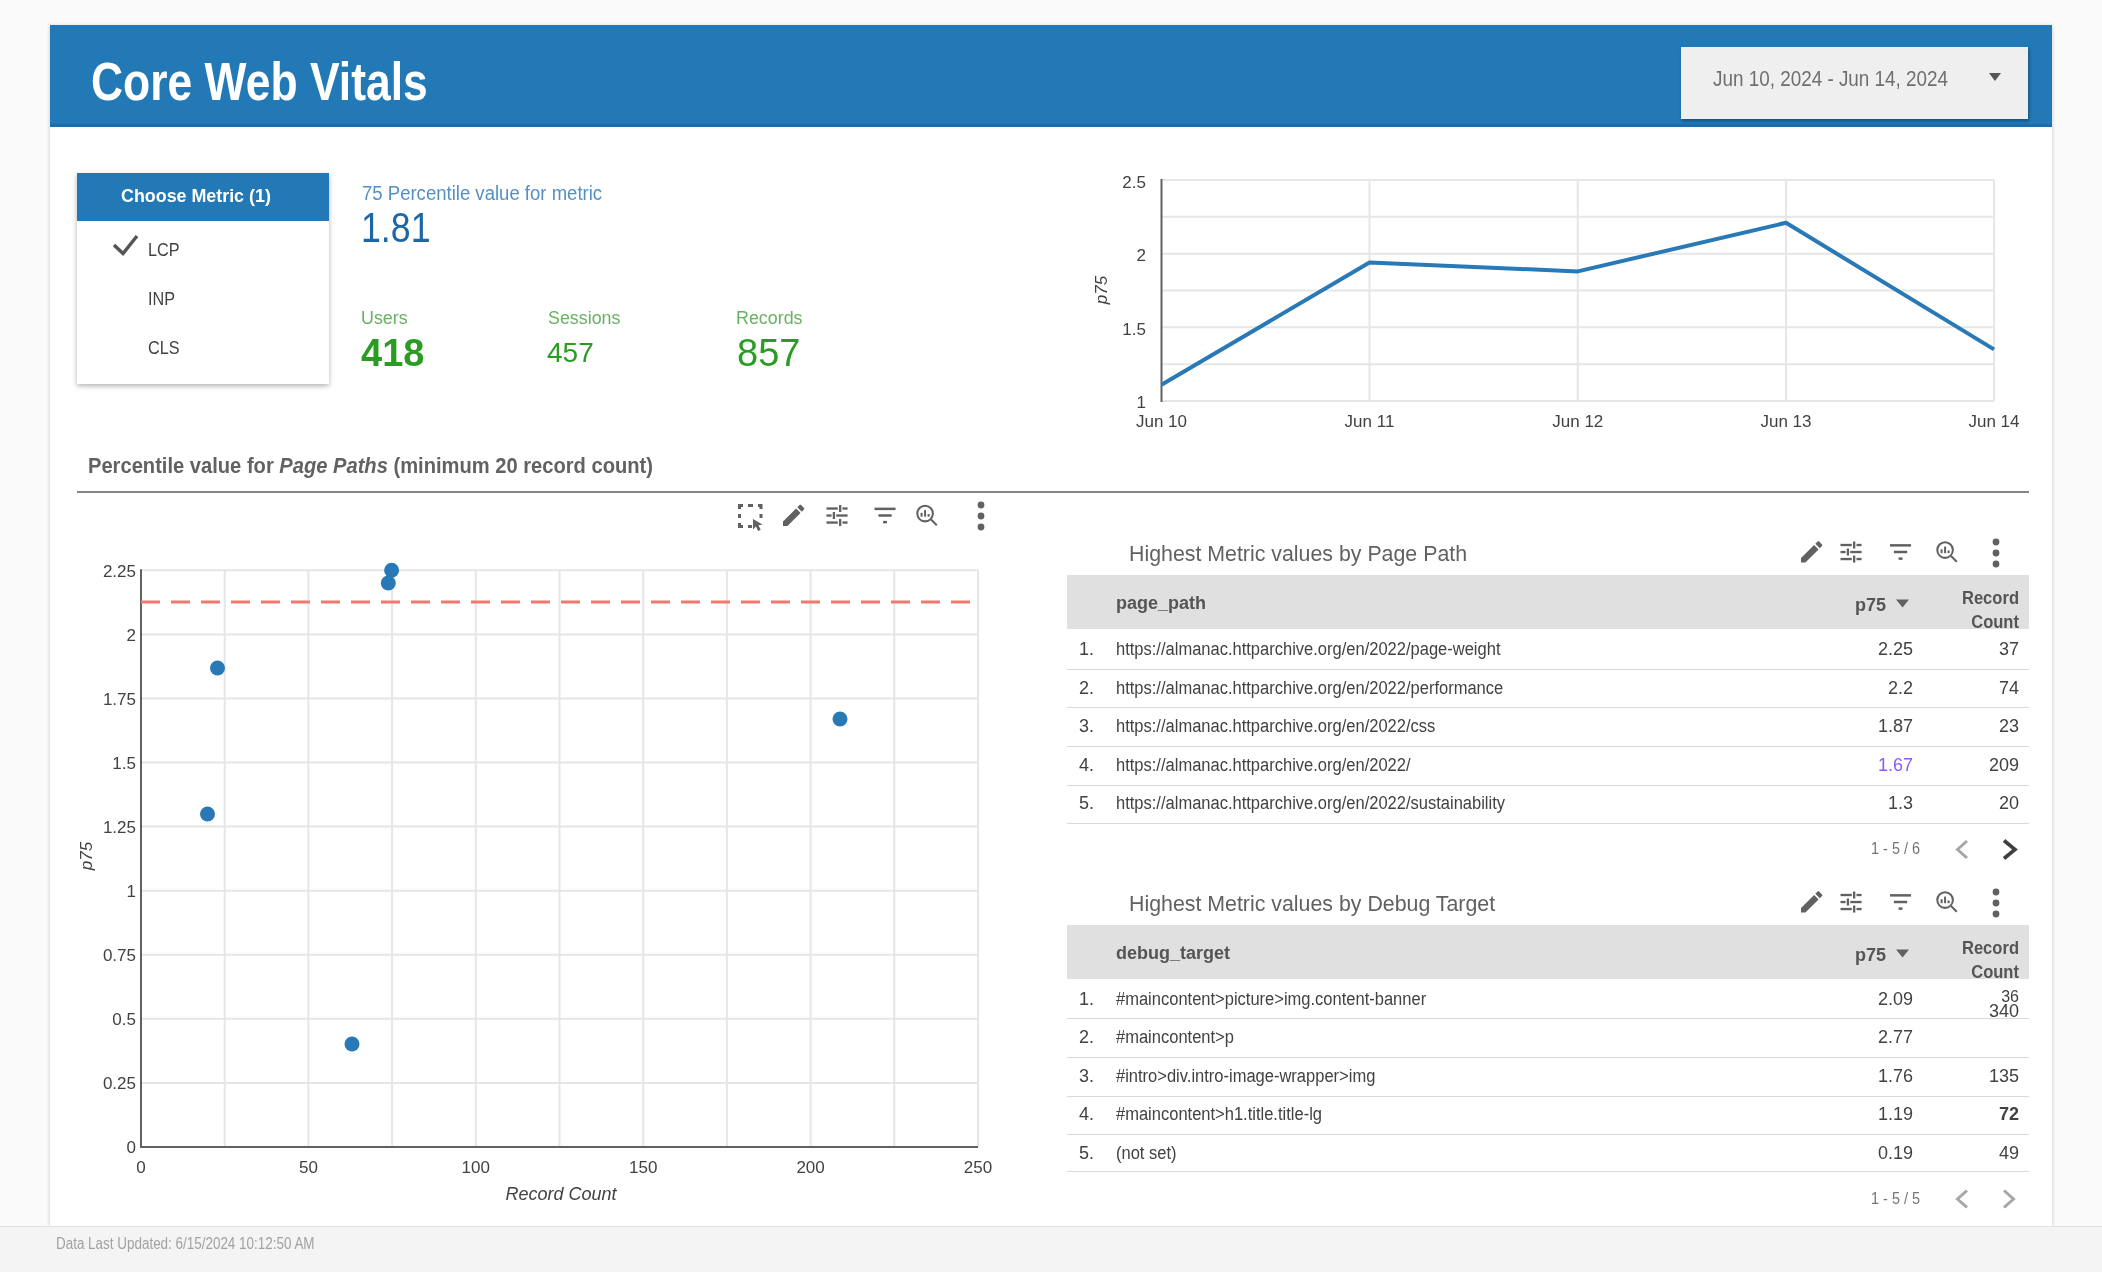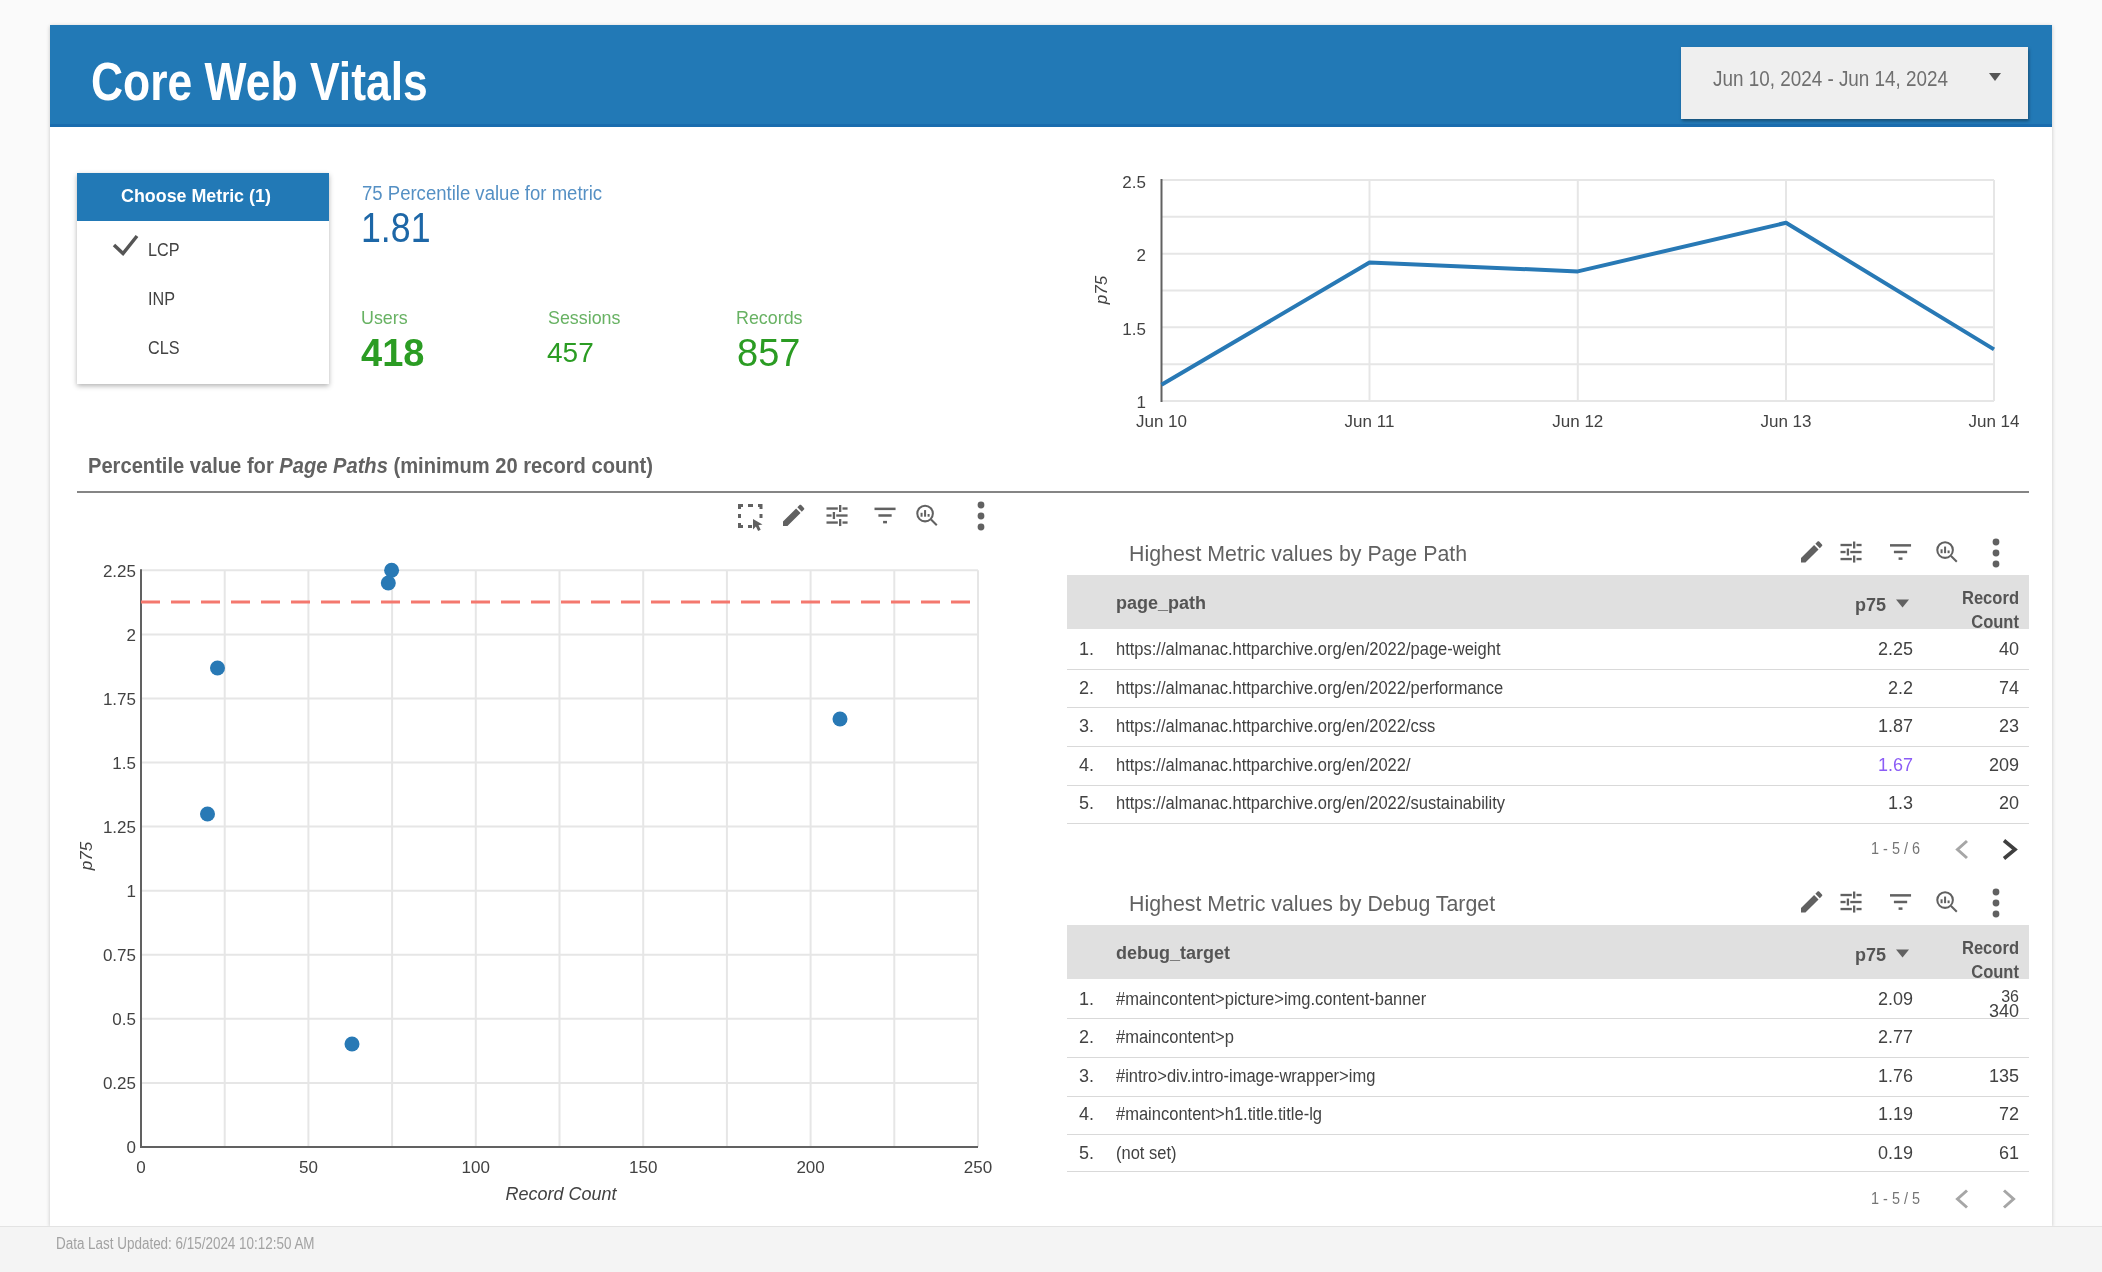--- a/index.html
+++ b/index.html
@@ -46,21 +46,21 @@
 <div class="abs" id="hrline"></div>
 
 <div class="txt" style="left:1129px; top:543px; font-size:22px; color:#616161; line-height:22px; transform:scaleX(0.97);">Highest Metric values by Page Path</div>
 <div class="abs thband" style="top:575px;"></div>
 <div class="txt" style="left:1116px; top:594px; font-size:18px; font-weight:bold; color:#555; line-height:18px; ">page_path</div>
 <div class="txt" style="left:1855px; top:596px; font-size:18px; font-weight:bold; color:#555; line-height:18px;">p75</div>
 <div class="txt" style="left:1856px; top:586px; width:163px; font-size:18px; font-weight:bold; color:#555; line-height:24px; text-align:right; transform:scaleX(0.92); transform-origin:100% 0;">Record<br>Count</div>
 <div class="txt" style="left:1079px; top:640px; font-size:18px; color:#424242; line-height:18px;">1.</div>
 <div class="txt" style="left:1116px; top:640px; font-size:18px; color:#424242; line-height:18px; transform:scaleX(0.917);">https://almanac.httparchive.org/en/2022/page-weight</div>
 <div class="txt" style="left:1793px; top:640px; width:120px; text-align:right; font-size:18px; color:#424242; line-height:18px;">2.25</div>
-<div class="txt" style="left:1900px; top:640px; width:119px; text-align:right; font-size:18px; color:#424242; line-height:18px;">40</div>
+<div class="txt" style="left:1900px; top:640px; width:119px; text-align:right; font-size:18px; color:#424242; line-height:18px;">37</div>
 <div class="txt" style="left:1079px; top:679px; font-size:18px; color:#424242; line-height:18px;">2.</div>
 <div class="txt" style="left:1116px; top:679px; font-size:18px; color:#424242; line-height:18px; transform:scaleX(0.917);">https://almanac.httparchive.org/en/2022/performance</div>
 <div class="txt" style="left:1793px; top:679px; width:120px; text-align:right; font-size:18px; color:#424242; line-height:18px;">2.2</div>
 <div class="txt" style="left:1900px; top:679px; width:119px; text-align:right; font-size:18px; color:#424242; line-height:18px;">74</div>
 <div class="txt" style="left:1079px; top:717px; font-size:18px; color:#424242; line-height:18px;">3.</div>
 <div class="txt" style="left:1116px; top:717px; font-size:18px; color:#424242; line-height:18px; transform:scaleX(0.917);">https://almanac.httparchive.org/en/2022/css</div>
 <div class="txt" style="left:1793px; top:717px; width:120px; text-align:right; font-size:18px; color:#424242; line-height:18px;">1.87</div>
 <div class="txt" style="left:1900px; top:717px; width:119px; text-align:right; font-size:18px; color:#424242; line-height:18px;">23</div>
 <div class="txt" style="left:1079px; top:756px; font-size:18px; color:#424242; line-height:18px;">4.</div>
 <div class="txt" style="left:1116px; top:756px; font-size:18px; color:#424242; line-height:18px; transform:scaleX(0.917);">https://almanac.httparchive.org/en/2022/</div>
@@ -90,25 +90,25 @@
 <div class="txt" style="left:1116px; top:1028px; font-size:18px; color:#424242; line-height:18px; transform:scaleX(0.917);">#maincontent&gt;p</div>
 <div class="txt" style="left:1793px; top:1028px; width:120px; text-align:right; font-size:18px; color:#424242; line-height:18px;">2.77</div>
 <div class="txt" style="left:1900px; top:988px; width:119px; text-align:right; font-size:16px; color:#424242; line-height:18px;">36</div>
 <div class="txt" style="left:1079px; top:1067px; font-size:18px; color:#424242; line-height:18px;">3.</div>
 <div class="txt" style="left:1116px; top:1067px; font-size:18px; color:#424242; line-height:18px; transform:scaleX(0.917);">#intro&gt;div.intro-image-wrapper&gt;img</div>
 <div class="txt" style="left:1793px; top:1067px; width:120px; text-align:right; font-size:18px; color:#424242; line-height:18px;">1.76</div>
 <div class="txt" style="left:1900px; top:1067px; width:119px; text-align:right; font-size:18px; color:#424242; line-height:18px;">135</div>
 <div class="txt" style="left:1079px; top:1105px; font-size:18px; color:#424242; line-height:18px;">4.</div>
 <div class="txt" style="left:1116px; top:1105px; font-size:18px; color:#424242; line-height:18px; transform:scaleX(0.917);">#maincontent&gt;h1.title.title-lg</div>
 <div class="txt" style="left:1793px; top:1105px; width:120px; text-align:right; font-size:18px; color:#424242; line-height:18px;">1.19</div>
-<div class="txt" style="left:1900px; top:1105px; width:119px; text-align:right; font-size:18px; color:#424242; line-height:18px;">72</div>
+<div class="txt" style="left:1900px; top:1105px; width:119px; text-align:right; font-size:18px; color:#424242; line-height:18px;font-weight:bold;">72</div>
 <div class="txt" style="left:1079px; top:1144px; font-size:18px; color:#424242; line-height:18px;">5.</div>
 <div class="txt" style="left:1116px; top:1144px; font-size:18px; color:#424242; line-height:18px; transform:scaleX(0.917);">(not set)</div>
 <div class="txt" style="left:1793px; top:1144px; width:120px; text-align:right; font-size:18px; color:#424242; line-height:18px;">0.19</div>
-<div class="txt" style="left:1900px; top:1144px; width:119px; text-align:right; font-size:18px; color:#424242; line-height:18px;">61</div>
+<div class="txt" style="left:1900px; top:1144px; width:119px; text-align:right; font-size:18px; color:#424242; line-height:18px;">49</div>
 <div class="abs rline" style="top:1018px;"></div>
 <div class="abs rline" style="top:1057px;"></div>
 <div class="abs rline" style="top:1096px;"></div>
 <div class="abs rline" style="top:1134px;"></div>
 <div class="abs rline" style="top:1171px;"></div>
 <div class="txt" style="left:1871px; top:1190px; font-size:17px; color:#757575; line-height:17px; transform:scaleX(0.85);">1 - 5 / 5</div>
 
 <div class="abs" id="footer"></div>
 <div class="txt" style="left:56px; top:1236px; font-size:16px; color:#a2a2a2; line-height:16px; transform:scaleX(0.84);">Data Last Updated: 6/15/2024 10:12:50 AM</div>
 <svg class="abs" style="left:0; top:0; font-family:'Liberation Sans', sans-serif;" width="2102" height="1272" viewBox="0 0 2102 1272">

